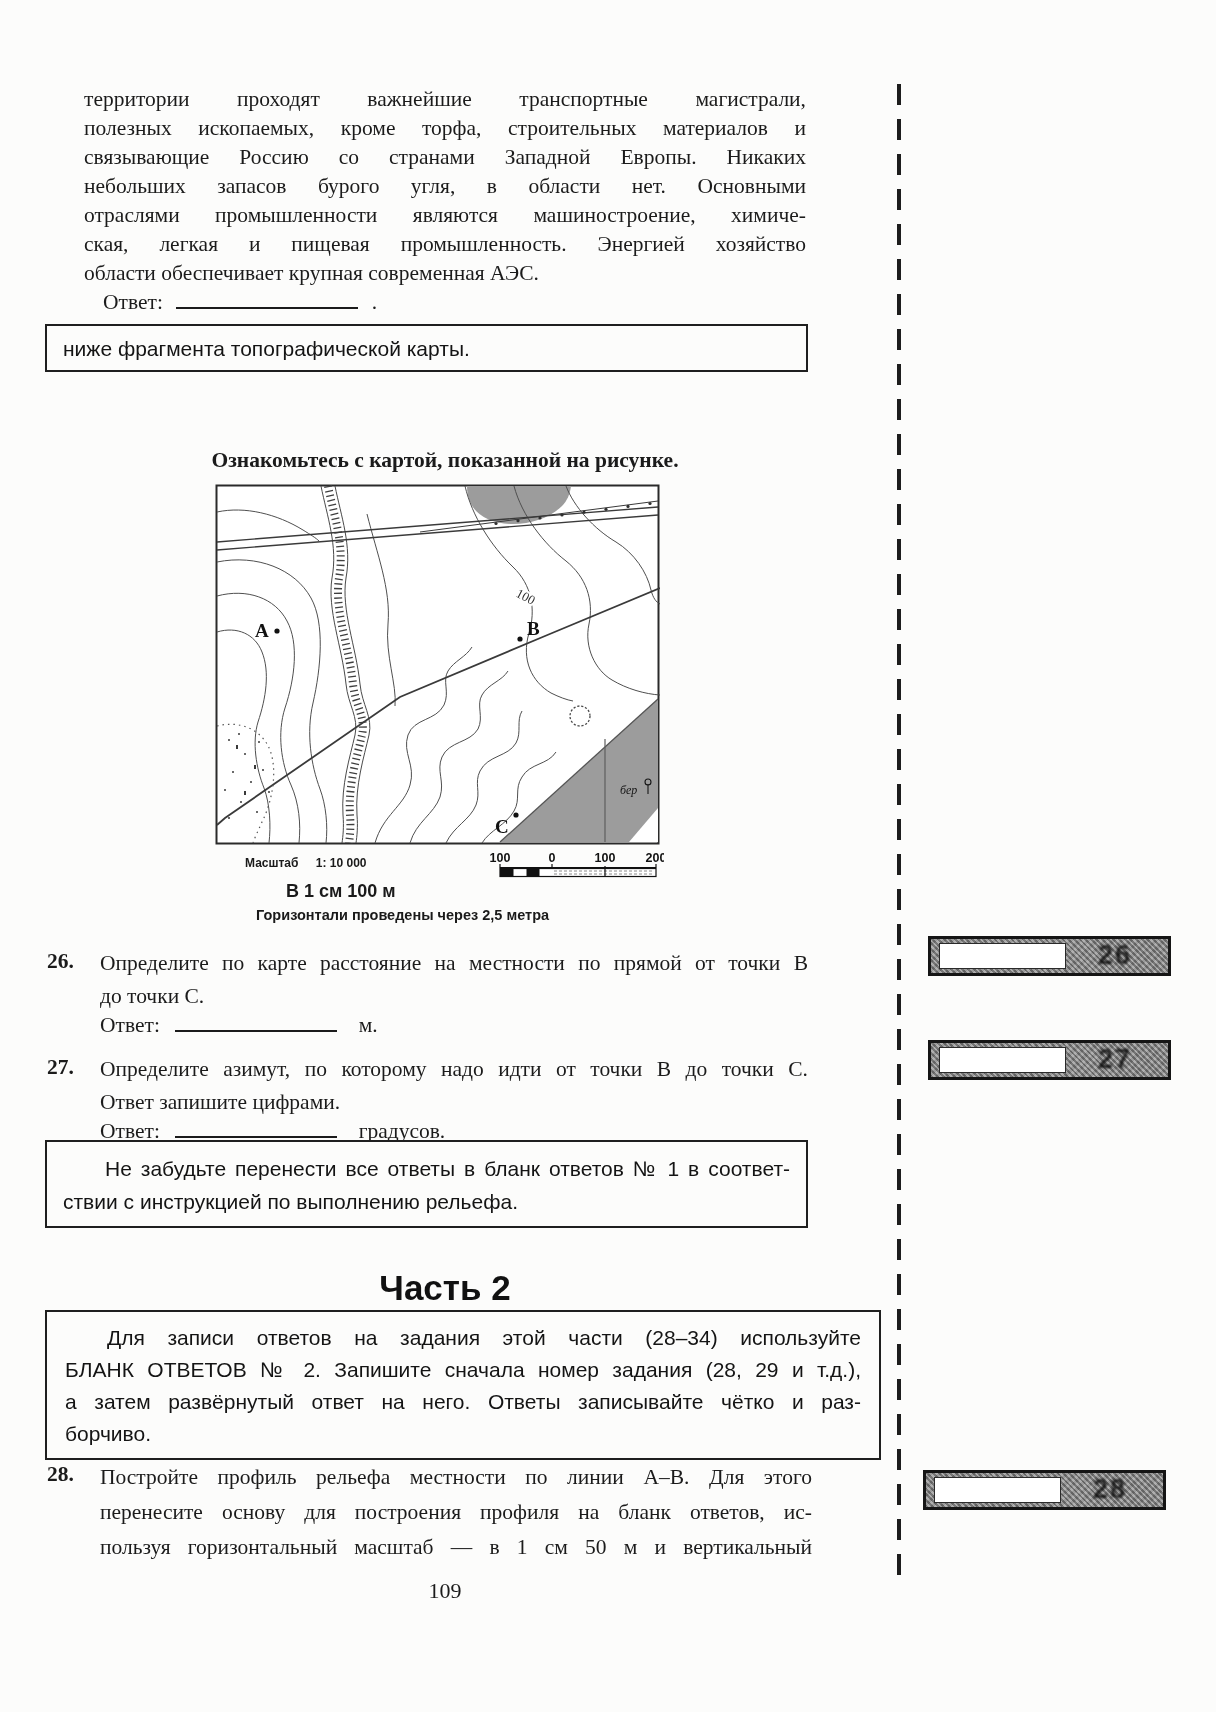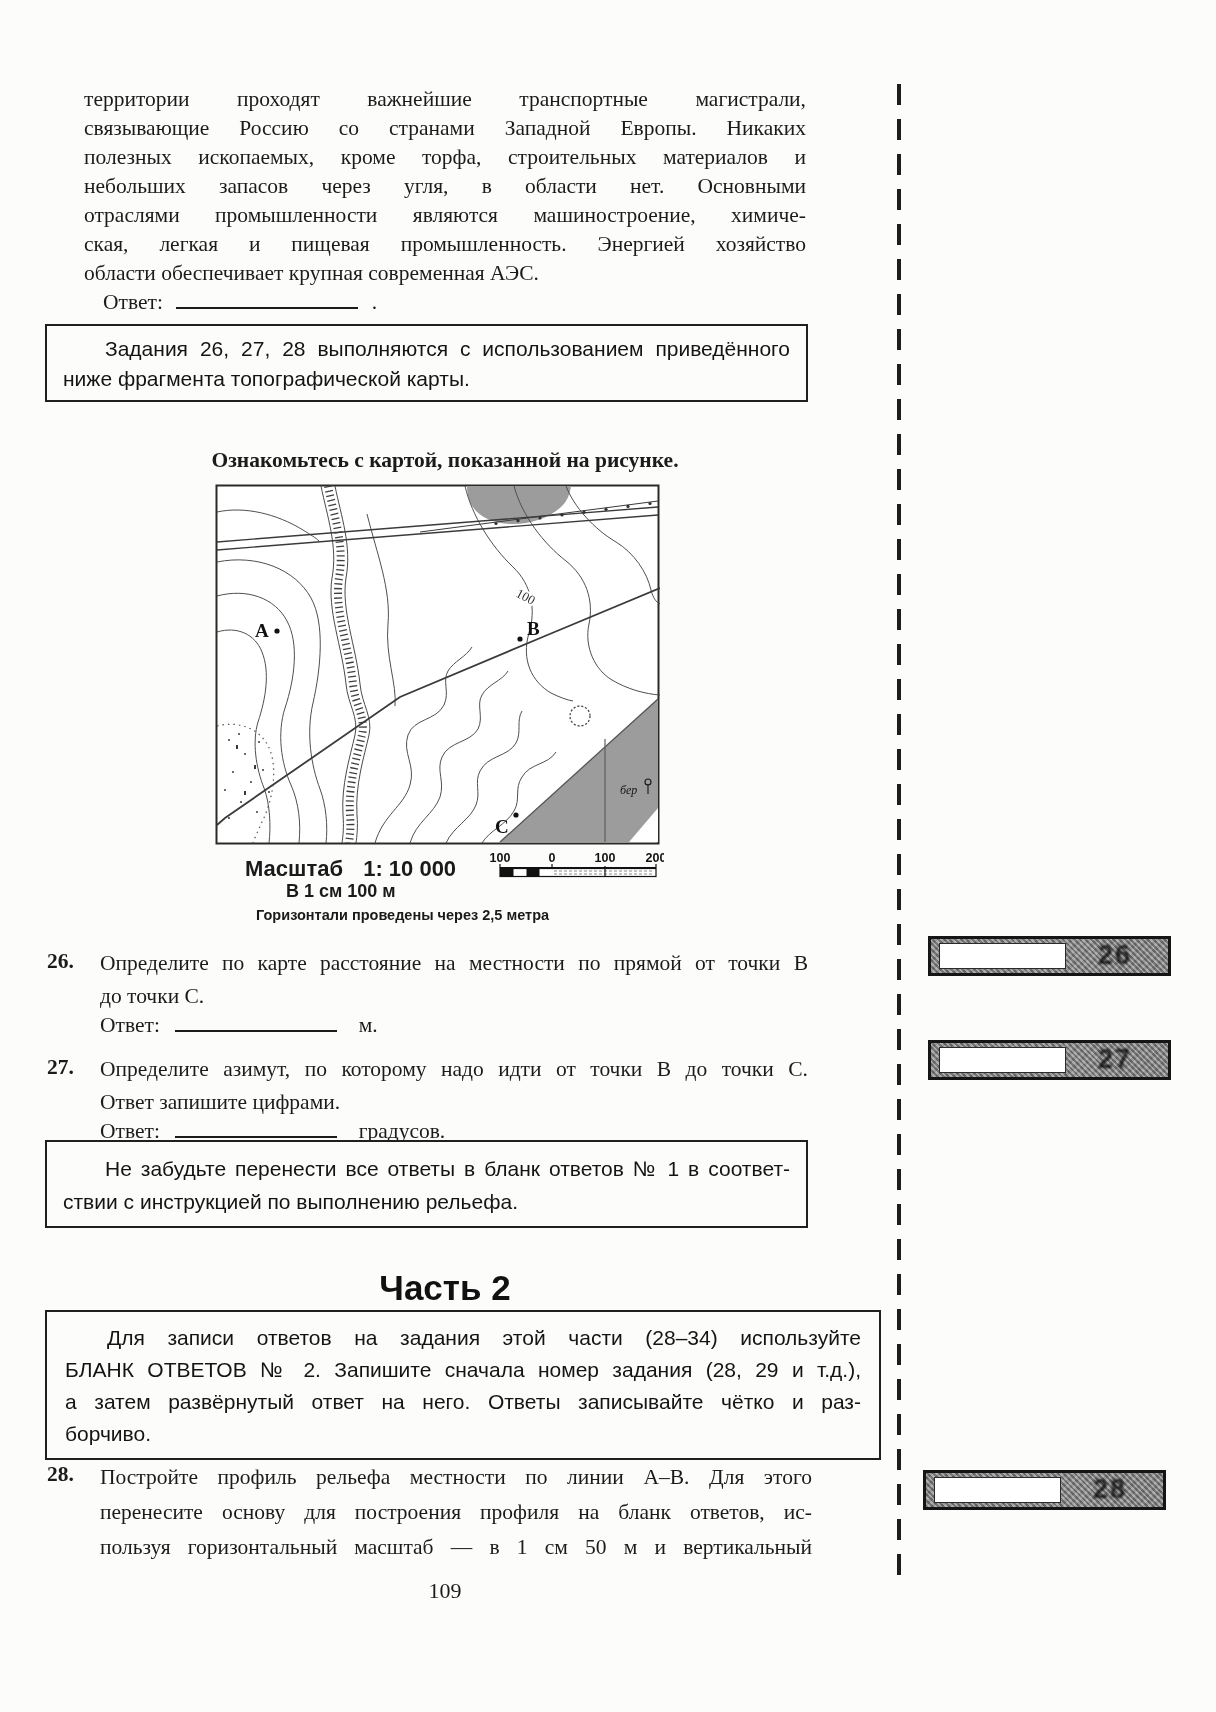--- a/index.html
+++ b/index.html
@@ -26,36 +26,35 @@
   .badge .num{position:absolute;right:36px;top:1px;font-family:"Liberation Sans",sans-serif;font-weight:bold;
               font-size:27px;color:#0d0d0d;filter:blur(1.2px);opacity:.88;letter-spacing:2px;}
 </style>
 </head>
 <body>
 
 <div class="page">
 
   <div class="abs serif" style="left:84px;top:85px;width:722px;">
     <div class="jl">территории проходят важнейшие транспортные магистрали,</div>
+    <div class="jl">полезных ископаемых, кроме торфа, строительных материалов и</div>
     <div class="jl">связывающие Россию со странами Западной Европы. Никаких</div>
-    <div class="jl">полезных ископаемых, кроме торфа, строительных материалов и</div>
-    <div class="jl">небольших запасов через угля, в области нет. Основными</div>
+    <div class="jl">небольших запасов бурого угля, в области нет. Основными</div>
     <div class="jl">отраслями промышленности являются машиностроение, химиче-</div>
     <div class="jl">ская, легкая и пищевая промышленность. Энергией хозяйство</div>
     <div class="left">области обеспечивает крупная современная АЭС.</div>
   </div>
 
   <div class="abs serif" style="left:103px;top:288px;">
     <span>Ответ:</span>
     <span class="blank" style="width:182px;margin-left:8px;"></span>
     <span style="margin-left:8px;">.</span>
   </div>
 
   <div class="abs bbox sans" style="left:45px;top:324px;width:763px;padding:8px 16px 6px;line-height:30px;">
-    <div class="jl indent">Задания 26, 27, 28 выполняются с использованием приведённого</div>
     <div class="left">ниже фрагмента топографической карты.</div>
   </div>
 
   <div class="abs serif caption" style="left:85px;top:446px;width:720px;">Ознакомьтесь с картой, показанной на рисунке.</div>
 
   <div class="abs" style="left:215px;top:484px;">
     <svg width="445" height="361" viewBox="0 0 445 361">
       <rect x="1.5" y="1.5" width="442" height="358" fill="#ffffff" stroke="#2a2a2a" stroke-width="2"></rect>
 
       <g fill="#9c9c9c">
@@ -139,21 +138,21 @@
         <text x="40" y="153">A</text>
         <circle cx="62" cy="147" r="2.6"></circle>
         <text x="312" y="151">B</text>
         <circle cx="305" cy="155" r="2.6"></circle>
         <text x="280" y="349">C</text>
         <circle cx="301" cy="331" r="2.6"></circle>
       </g>
     </svg>
   </div>
 
-  <div class="abs scaletxt" style="left:245px;top:856px;font-size:22px;">
+  <div class="abs scaletxt" style="left:245px;top:856px;font-size:12px;">
     <span>Масштаб</span>
     <span style="margin-left:14px;">1: 10 000</span>
   </div>
   <div class="abs scaletxt" style="left:286px;top:881px;font-size:18px;">В 1 см 100 м</div>
   <div class="abs scaletxt" style="left:256px;top:907px;font-size:14.5px;">Горизонтали проведены через 2,5 метра</div>
 
   <div class="abs" style="left:488px;top:850px;">
     <svg width="176" height="42" viewBox="0 0 176 42">
       <g font-family="Liberation Sans, sans-serif" font-weight="bold" font-size="12.5" fill="#111" text-anchor="middle">
         <text x="12" y="12">100</text>

